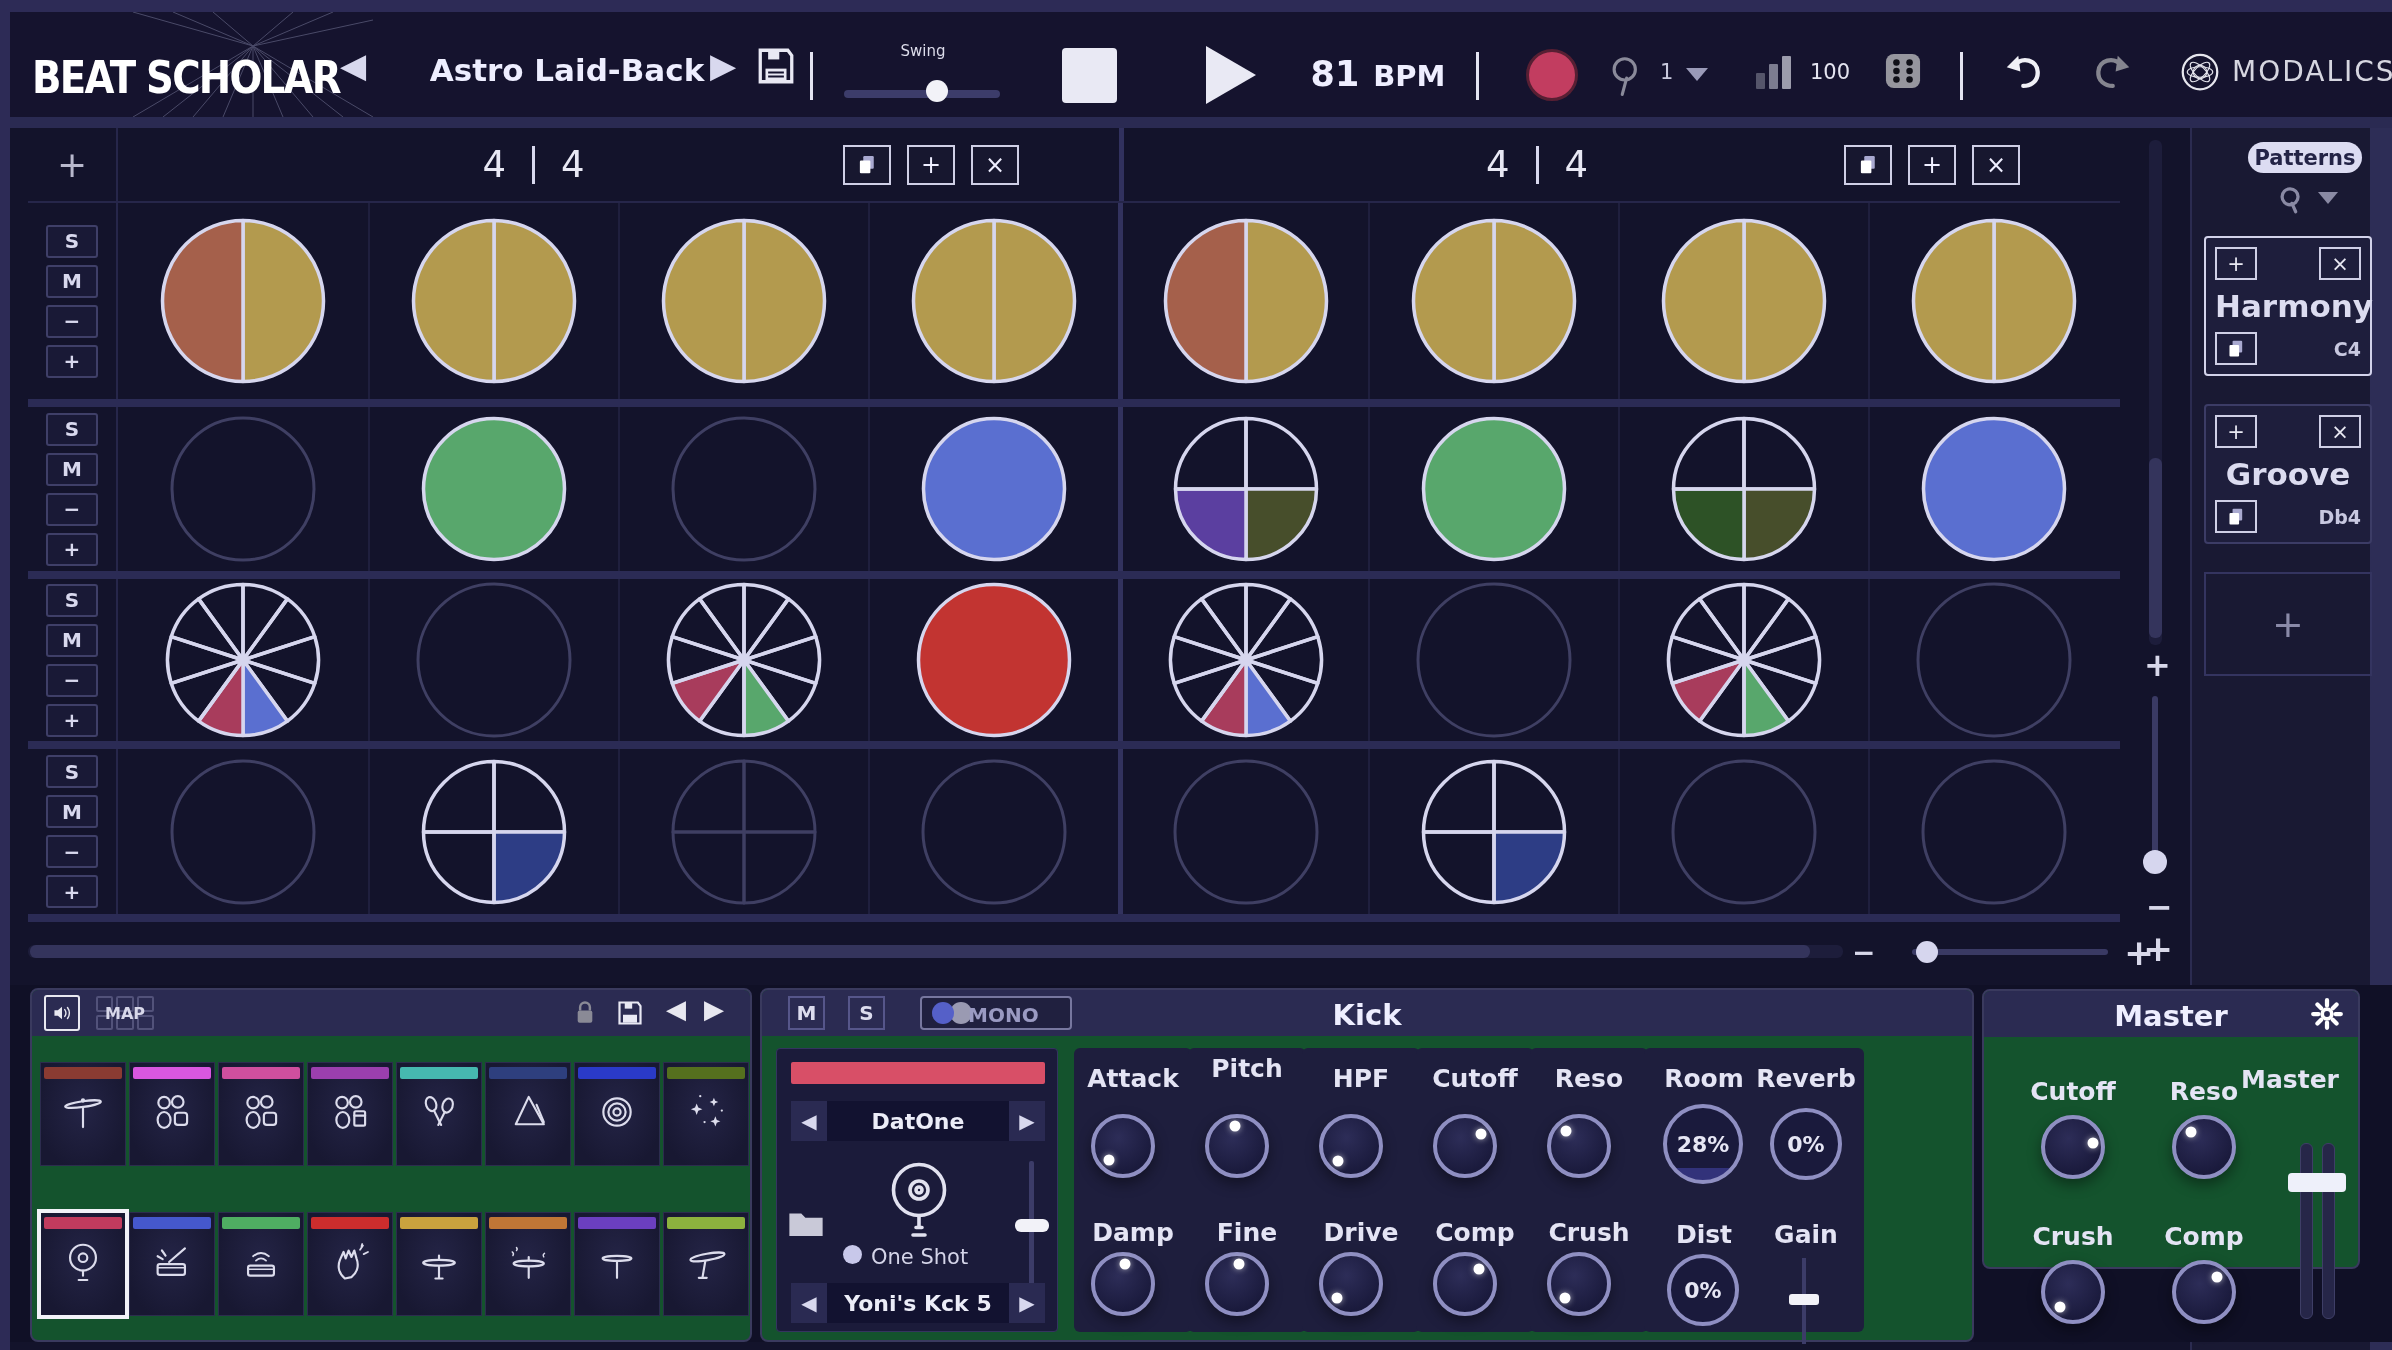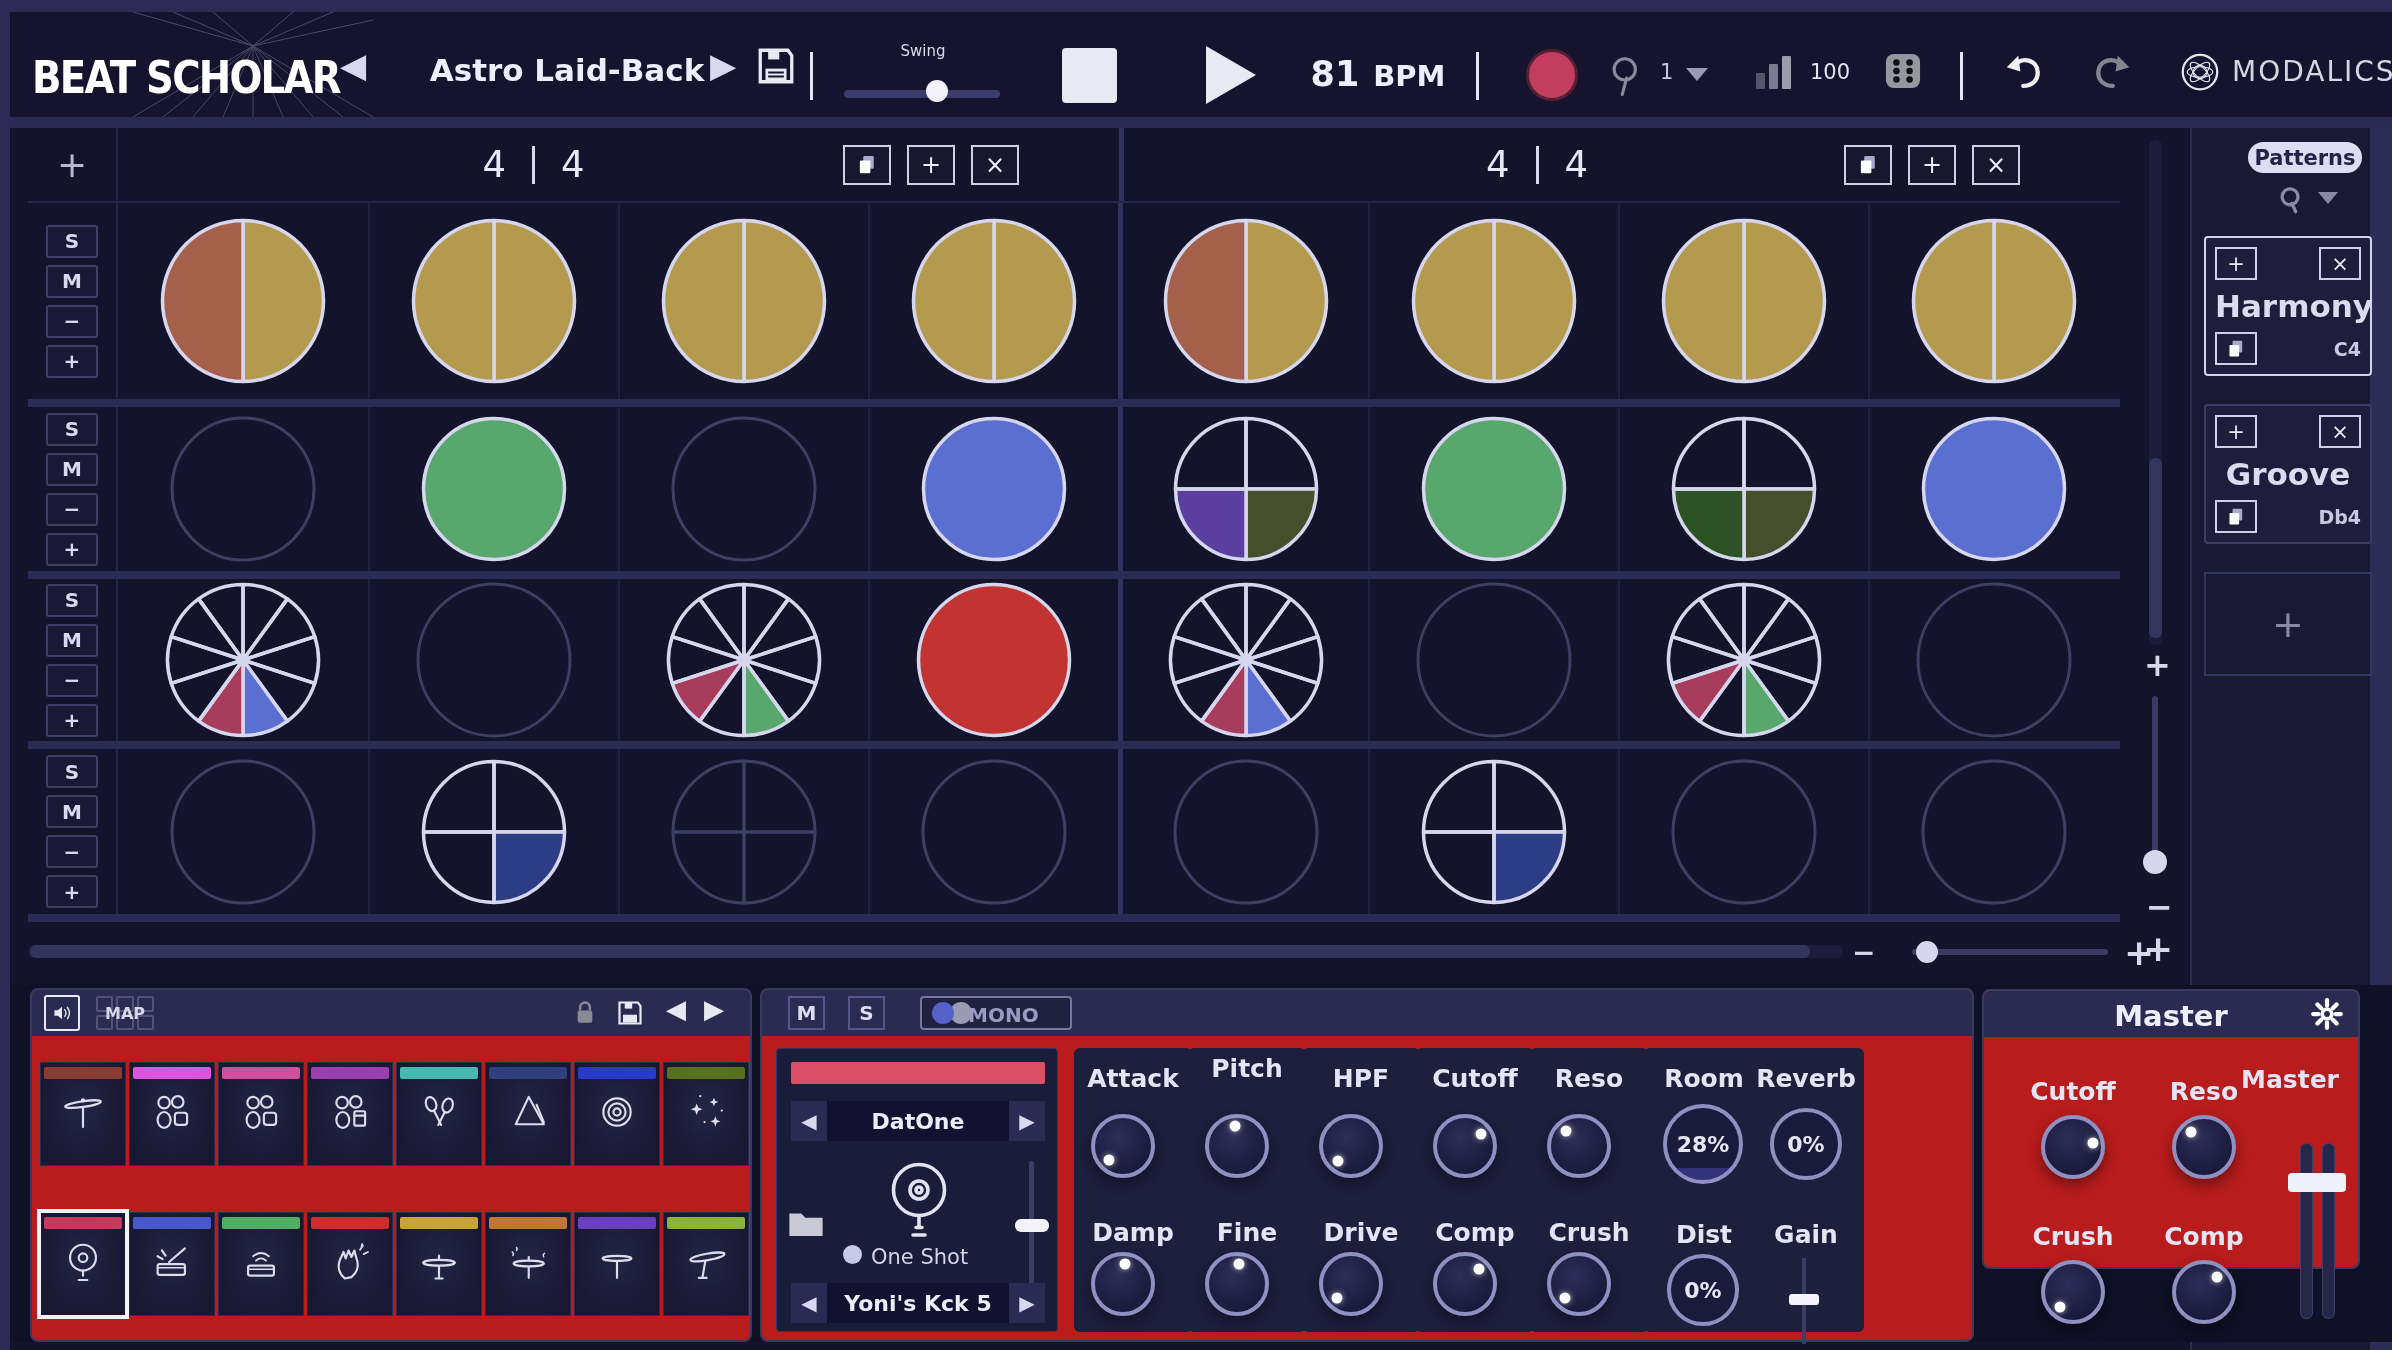--- a/index.html
+++ b/index.html
@@ -88,21 +88,21 @@
 .pcard.dim{border:2px solid #3c3c66}
 .pcard .toprow,.pcard .botrow{display:flex;justify-content:space-between;align-items:center}
 .sqbtn2{width:42px;height:33px;border:2px solid #cfcfe6;display:flex;align-items:center;justify-content:center;font-size:21px;color:#e8e8f2}
 .pcard .name{text-align:center;font-size:31px;font-weight:bold;color:#dcdcf0;margin:8px 0}
 .pcard .note{font-size:19px;font-weight:bold;color:#c8c8e0}
 #card-harmony{top:108px}
 #card-groove{top:276px}
 #empty-slot{position:absolute;left:12px;top:444px;width:168px;height:104px;border:2px solid #343460;display:flex;align-items:center;justify-content:center;font-size:38px;color:#8a8aa8}
 
 #bottomzone{left:10px;top:985px;width:2382px;height:357px;background:#101026}
-.panel{position:absolute;background:#b91c1c;border:2px solid #3a3a5e;border-radius:8px}
+.panel{position:absolute;background:#14532d;border:2px solid #3a3a5e;border-radius:8px}
 .phead{position:relative;height:46px;background:#2b2b52;border-radius:6px 6px 0 0}
 .ptitle{position:absolute;left:0;right:0;top:8px;text-align:center;font-size:29px;font-weight:bold;color:#eef}
 
 #kit-panel{left:20px;top:3px;width:722px;height:354px}
 #spk-btn{position:absolute;left:12px;top:5px;width:36px;height:36px;border:2px solid #e8e8f0;border-radius:3px;display:flex;align-items:center;justify-content:center}
 #map-btn{position:absolute;left:64px;top:6px;width:58px;height:34px}
 #map-grid{position:absolute;inset:0;display:grid;grid-template-columns:repeat(3,1fr);gap:3px}
 #map-grid div{background:none;border:2px solid #52527a;border-radius:2px}
 #map-label{position:absolute;left:0;right:0;top:8px;text-align:center;font-size:16px;font-weight:bold;color:#d8d8ea}
 #kit-lock{position:absolute;right:152px;top:8px}
@@ -818,20 +818,21 @@
 
     <div class="panel" id="kick-panel">
       <div class="phead">
         <div class="msbtn" style="left:26px">M</div>
         <div class="msbtn" style="left:86px">S</div>
         <div id="mono-toggle">
           <div id="mono-knob-gray"></div>
           <div id="mono-knob-blue"></div>
           <div id="mono-label">MONO</div>
         </div>
+        <div class="ptitle">Kick</div>
       </div>
 
       <div id="sample-mod">
         <div id="wave-bar"></div>
         <div class="selector" id="sel-bank">
           <div class="selarrow">◀</div>
           <div class="selmain">DatOne</div>
           <div class="selarrow">▶</div>
         </div>
         <div id="folder-icon">

